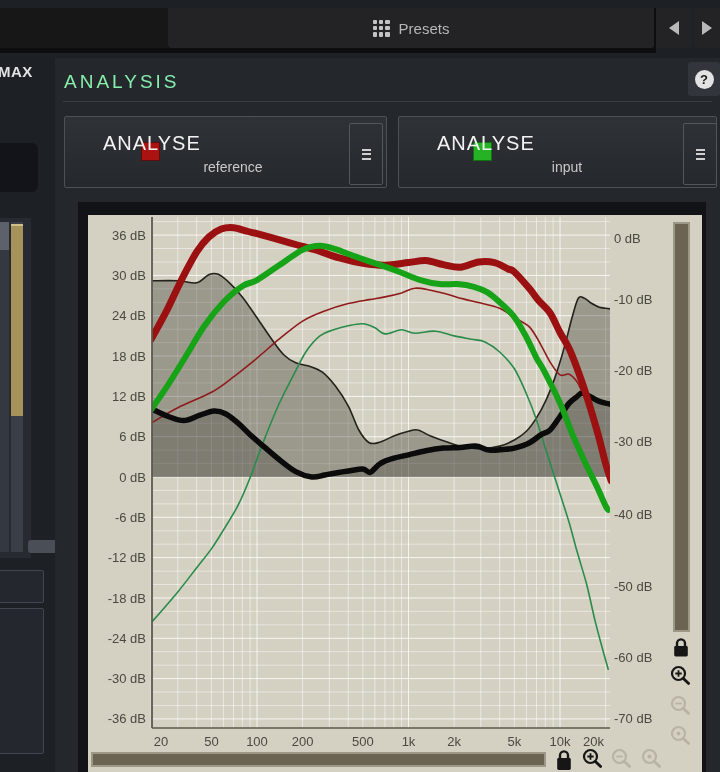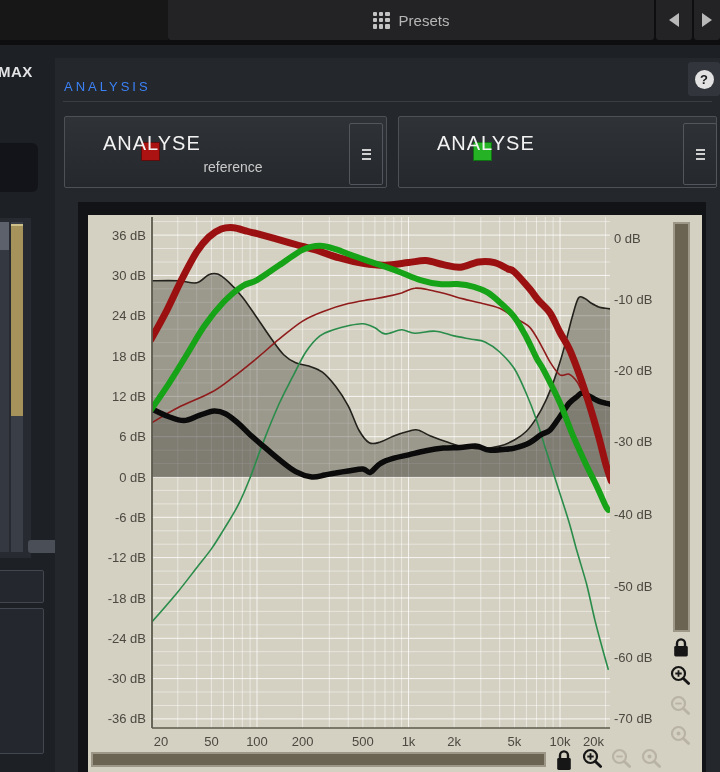--- a/index.html
+++ b/index.html
@@ -4,21 +4,21 @@
 <style>
   html,body{margin:0;padding:0;}
   body{
     width:720px;height:772px;position:relative;overflow:hidden;
     background:#1d2025;font-family:"Liberation Sans",sans-serif;
     -webkit-font-smoothing:antialiased;
   }
   .abs{position:absolute;}
 
   
-  .topbar{left:0;top:0;width:720px;height:45px;background:#0e0e10;}
+  .topbar{left:0;top:8px;width:656px;height:45px;background:#0e0e10;}
   .topbar-left{left:0;top:0;width:168px;height:40px;background:#171718;}
   .presets-btn{left:168px;top:0;width:486px;height:40px;background:#232325;
     border-radius:0 0 3px 3px;display:flex;align-items:center;justify-content:center;gap:9px;cursor:pointer;}
   .presets-label{color:#b6b6b6;font-size:15px;}
   .grid-icon{width:17px;height:17px;display:grid;grid-template-columns:repeat(3,1fr);gap:2px;}
   .grid-icon span{background:#c3c3c3;border-radius:1px;}
   .nav-btn{top:0;height:40px;background:#232325;border-radius:0 0 3px 3px;
     display:flex;align-items:center;justify-content:center;cursor:pointer;}
   .nav-prev{left:656px;width:36px;}
   .nav-next{left:694px;width:26px;}
@@ -33,21 +33,21 @@
   .meter-seg-a{left:0;top:0;width:9px;height:28px;background:#5c616b;}
   .meter-ch-b{left:11px;top:4px;width:12px;height:330px;background:#3a3e46;}
   .meter-fill-b{left:0;top:2px;width:12px;height:192px;background:#a5935b;border-top:2px solid #cdc08a;box-sizing:border-box;}
   .rail-nub{left:28px;top:540px;width:43px;height:13px;background:#4a4e56;border-radius:3px;}
   .rail-box{border:1px solid #42464e;background:#24272d;border-radius:2px;}
   .rail-box1{left:-8px;top:570px;width:50px;height:31px;}
   .rail-box2{left:-8px;top:608px;width:50px;height:144px;}
 
   
   .main-panel{left:55px;top:58px;width:665px;height:714px;background:#24272c;}
-  .panel-title{left:64px;top:71px;color:#3b82f6;font-size:13px;letter-spacing:3px;margin-top:8px;}
+  .panel-title{left:64px;top:71px;color:#86efac;font-size:19px;letter-spacing:3px;}
   .help-wrap{left:688px;top:62px;width:32px;height:34px;background:#32353b;border-radius:3px;
     display:flex;align-items:center;justify-content:center;cursor:pointer;}
   .help-circle{width:19px;height:19px;border-radius:50%;background:#e2e2e2;color:#17181a;
     font-size:13px;font-weight:bold;display:flex;align-items:center;justify-content:center;}
   .header-divider{left:63px;top:101px;width:649px;height:1px;background:#3a3d43;}
 
   .analyse-btn{top:116px;height:72px;background:linear-gradient(180deg,#2f3237,#25282c);
     border:1px solid #4d5055;border-radius:2px;box-sizing:border-box;cursor:pointer;}
   .btn-ref{left:64px;width:323px;}
   .btn-in{left:398px;width:319px;}
@@ -129,20 +129,21 @@
   <span class="btn-sub">reference</span>
   <span class="menu-subbtn menu-ref">
     <i></i>
       <i></i>
       <i></i>
   </span>
 </div>
 <div class="abs analyse-btn btn-in">
   <span class="swatch swatch-in"></span>
   <span class="btn-title">ANALYSE</span>
+  <span class="btn-sub">input</span>
   <span class="menu-subbtn menu-in">
     <i></i>
       <i></i>
       <i></i>
   </span>
 </div>
 
 <div class="abs chart-frame"></div>
 <div class="abs chart-bg"></div>
 <svg id="chart-svg" width="614" height="557" viewBox="88 215 614 557">

